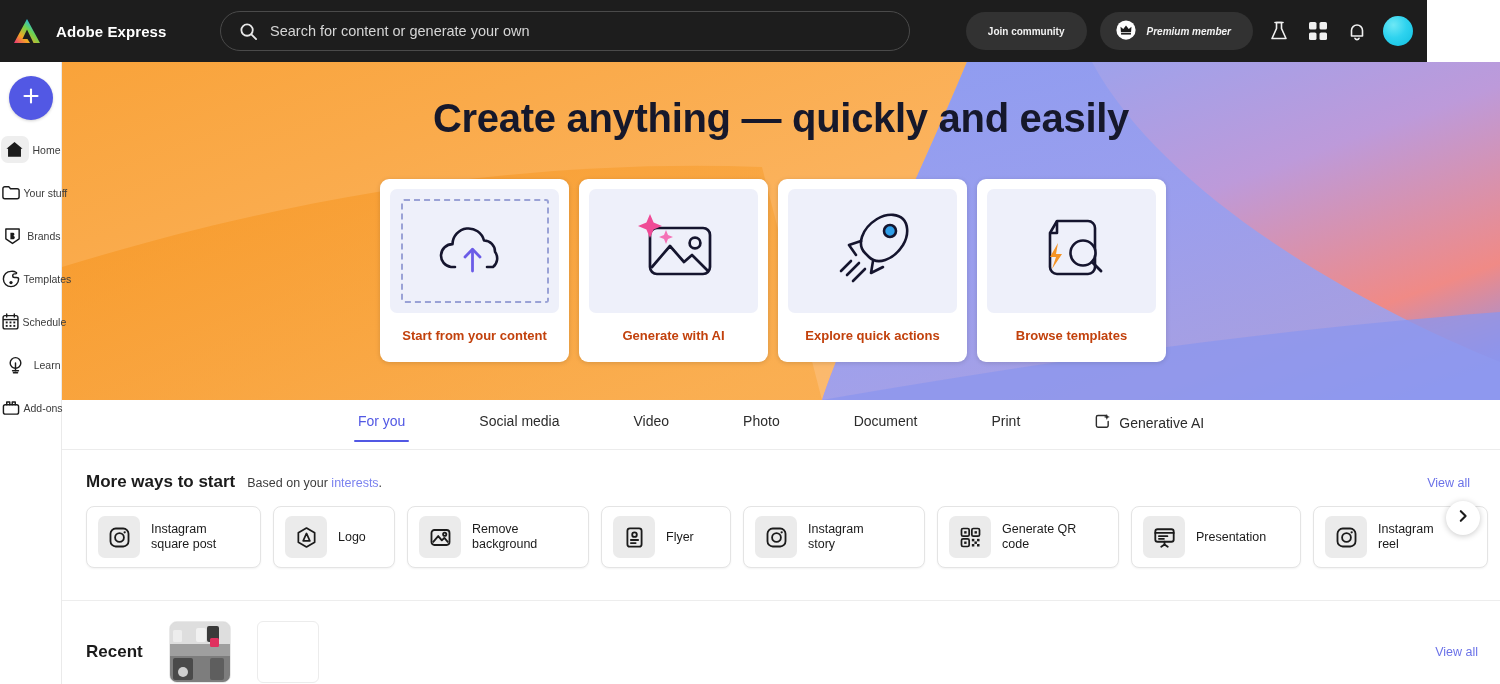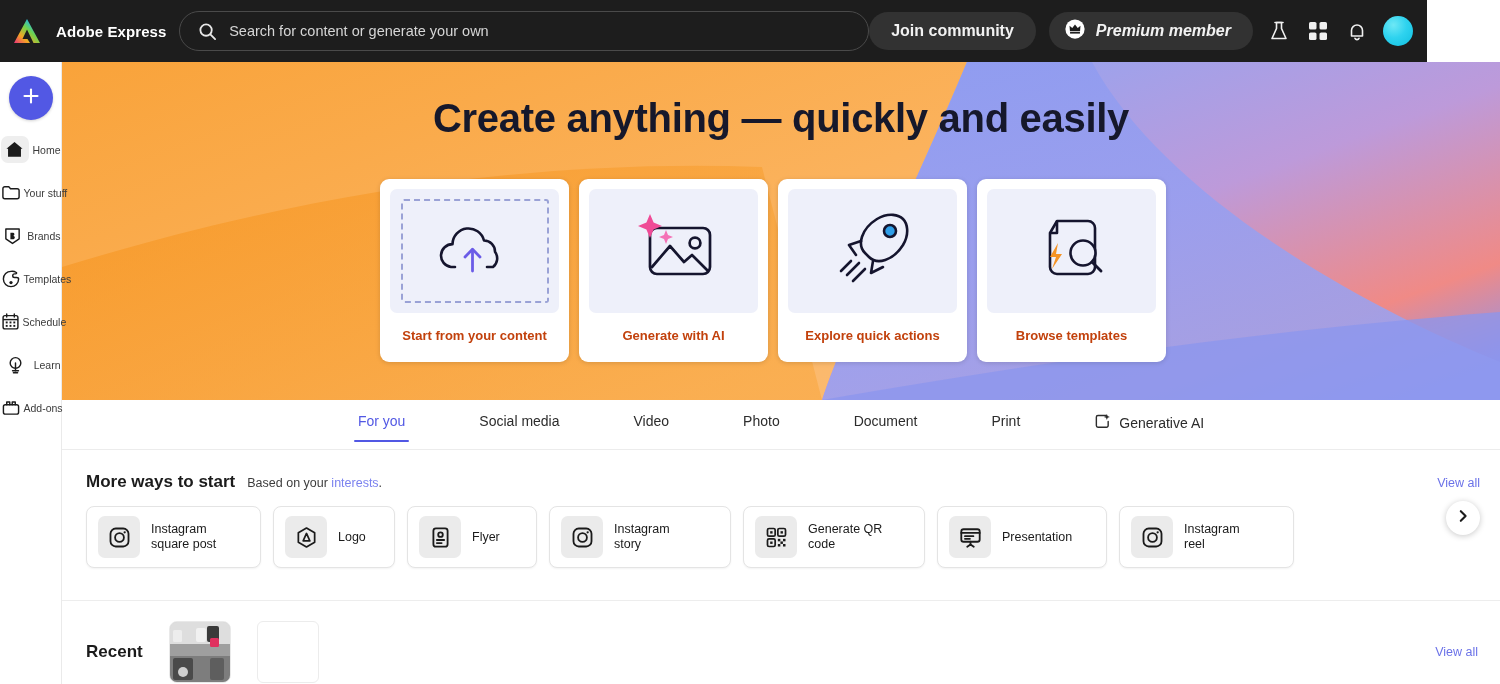--- a/index.html
+++ b/index.html
@@ -28,21 +28,21 @@
   .search-input {
     flex:1; background:transparent; border:none; outline:none;
     color:#e8e8e8; font-size:14.5px; font-family:"Liberation Sans", sans-serif;
   }
   .search-input::placeholder { color:#d6d6d6; opacity:1; }
 
   .topright { margin-left:auto; display:flex; align-items:center; gap:13px; padding-right:14px; }
   .pill {
     height:38px; border-radius:19px; background:#323232; color:#f2f2f2;
     display:flex; align-items:center; gap:10px; padding:0 22px;
-    font-size:16px; font-weight:bold; white-space:nowrap; cursor:pointer;
+    font-size:10px; font-weight:bold; white-space:nowrap; cursor:pointer;
   }
   .pill.premium { padding-left:15px;font-style:italic; }
   .ticon { width:26px; height:26px; display:flex; align-items:center; justify-content:center; cursor:pointer; }
   .avatar {
     width:30px; height:30px; border-radius:50%;
     background:radial-gradient(circle at 35% 30%, #6ee8f5 0%, #2fd3ef 45%, #0fbfe0 100%);
     cursor:pointer;
   }
 
   
@@ -111,21 +111,21 @@
     content:""; position:absolute; left:-4px; right:-4px; bottom:-13px;
     height:2.5px; background:#5258e4; border-radius:2px;
   }
 
   
   .section {
     position:absolute; left:62px; width:1438px; background:#fff;
   }
   .mw { top:450px; height:150px; }
   .sec-head {
-    display:flex; align-items:baseline; padding:22px 20px 0 24px; gap:12px;
+    display:flex; align-items:baseline; padding:22px 30px 0 24px; gap:12px;
   }
   .sec-title { font-size:17px; font-weight:bold; color:#1b1b1b; }
   .sec-sub { font-size:12.5px; color:#3d3d3d; }
   .sec-sub .lnk { color:#7b82ef; }
   .viewall {
     margin-left:auto; font-size:12.5px; color:#6b72e8; cursor:pointer;
   }
   .chips {
     display:flex; gap:12px; padding:14px 0 0 24px; position:relative;
   }
@@ -479,20 +479,31 @@
       <div class="chip" style="width:122px">
         <span class="cicon">
           <svg width="23" height="23" viewBox="0 0 24 24" fill="none" stroke="#1b1b1b" stroke-width="1.8" stroke-linejoin="round">
             <path d="M12 2.2 L20.5 7 V17 L12 21.8 L3.5 17 V7 Z"></path>
             <path d="M8.5 15.5 L12 7.8 L15.5 15.5 Z"></path>
           </svg>
         </span>
         <span class="ctext">Logo</span>
       </div>
 
+      <div class="chip" style="width:182px">
+        <span class="cicon">
+          <svg width="23" height="23" viewBox="0 0 24 24" fill="none" stroke="#1b1b1b" stroke-width="1.9" stroke-linejoin="round">
+            <rect x="2.6" y="4.2" width="18.8" height="15.6" rx="3"></rect>
+            <path d="M4 17 L9.6 10.5 L13.4 15 L16 12.4 L20 17"></path>
+            <circle cx="16.4" cy="8.6" r="1.7"></circle>
+          </svg>
+        </span>
+        <span class="ctext">Remove
+background</span>
+      </div>
 
       <div class="chip" style="width:130px">
         <span class="cicon">
           <svg width="23" height="23" viewBox="0 0 24 24" fill="none" stroke="#1b1b1b" stroke-width="1.9" stroke-linejoin="round" stroke-linecap="round">
             <rect x="4.6" y="2.4" width="14.8" height="19.2" rx="2.6"></rect>
             <circle cx="12" cy="9" r="2.4"></circle>
             <line x1="8.2" y1="14.6" x2="15.8" y2="14.6"></line>
             <line x1="8.2" y1="17.8" x2="13.2" y2="17.8"></line>
           </svg>
         </span>

